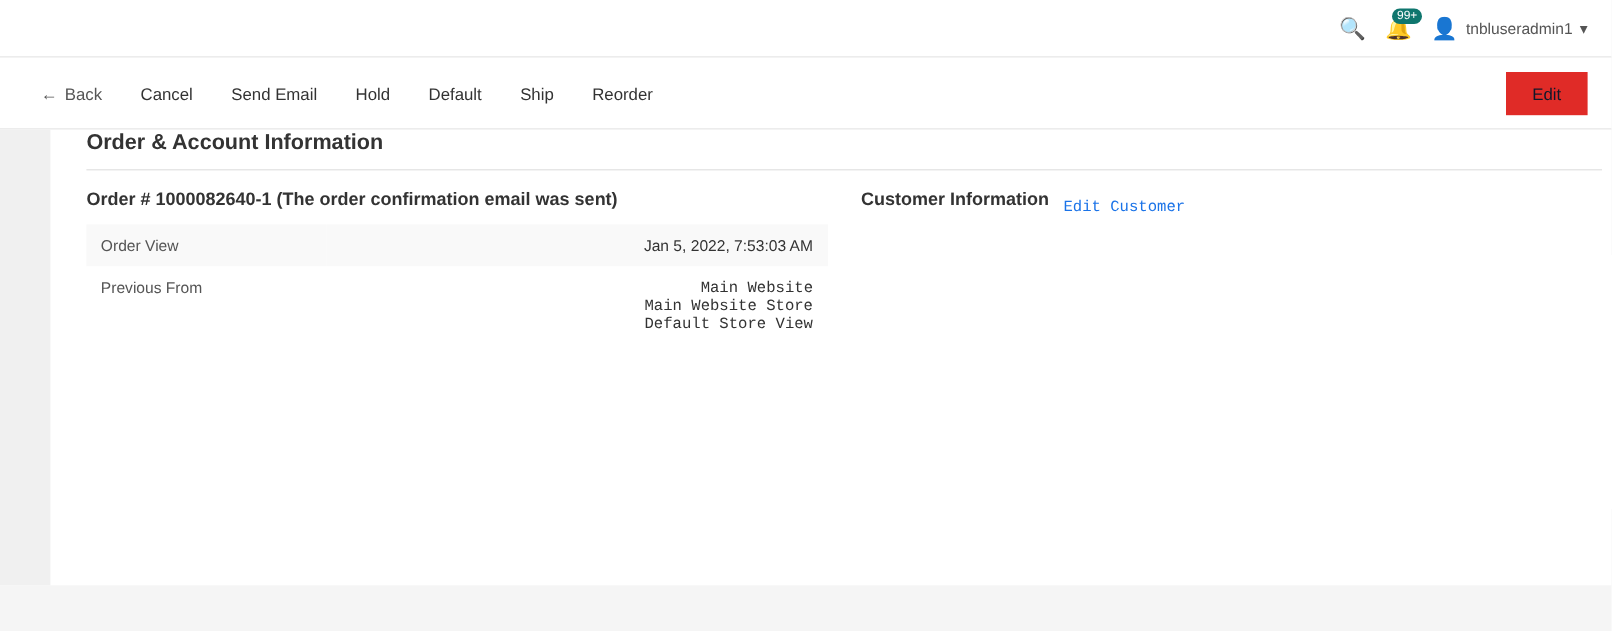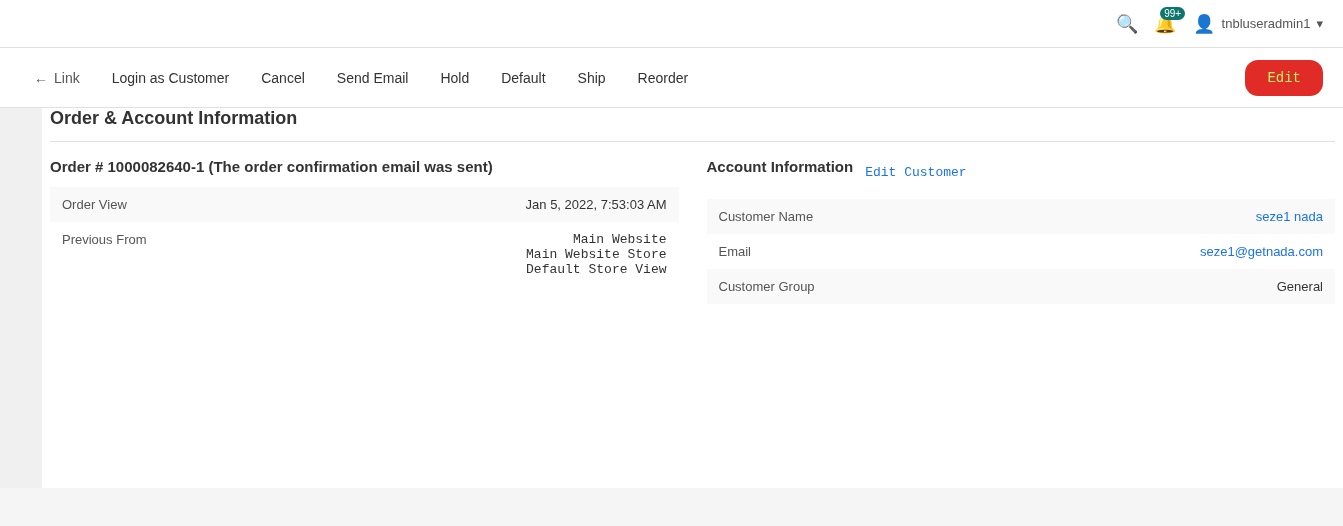--- a/index.html
+++ b/index.html
@@ -64,43 +64,43 @@
       color: #333;
       display: flex;
       align-items: center;
       gap: 6px;
       text-decoration: none;
       white-space: nowrap;
     }
     .toolbar-btn.back-btn { color: #555; }
     .toolbar-btn-edit {
       background: #e02b27;
-      color: #bef264;
+      color: #0f172a;
       border: none;
       padding: 10px 22px;
       cursor: pointer;
       font-size: 14px;
-      border-radius: 13px;
+      border-radius: 0;
       margin-left: auto;
       white-space: nowrap;
-      font-family: Liberation Mono, monospace;
     }
 
     .left-sidebar-stub {
       width: 42px;
       background: #f0f0f0;
       min-height: 300px;
       margin-right: 0;
       flex-shrink: 0;
       position: relative;
     }
 
     .content-area {
       flex: 1;
       padding: 0 8px;
+      margin-left: 22px;
     }
 
     .section-title {
       font-size: 18px;
       font-weight: 600;
       color: #333;
       margin-bottom: 16px;
       padding-bottom: 12px;
       border-bottom: 1px solid #e0e0e0;
     }
@@ -182,24 +182,21 @@
   <div class="top-bar-user">
     <span class="user-icon">👤</span>
     <span>tnbluseradmin1</span>
     <span>▾</span>
   </div>
 </div>
 
 <div class="action-toolbar">
   <button class="toolbar-btn back-btn">
     <span>←</span>
-    <span>Link</span>
-  </button>
-  <button class="toolbar-btn">
-    <span>Login as Customer</span>
+    <span>Back</span>
   </button>
   <button class="toolbar-btn">
     <span>Cancel</span>
   </button>
   <button class="toolbar-btn">
     <span>Send Email</span>
   </button>
   <button class="toolbar-btn">
     <span>Hold</span>
   </button>
@@ -237,35 +234,19 @@
               <tr>
                 <td>Previous From</td>
                 <td class="multiline-right">Main Website<br>Main Website Store<br>Default Store View</td>
               </tr>
             </tbody>
         </table>
       </div>
 
       <div class="info-col">
         <div class="info-col-title-row">
-          <span class="info-col-title">Account Information</span>
+          <span class="info-col-title">Customer Information</span>
           <a class="edit-customer-link">Edit Customer</a>
         </div>
-        <table class="info-table">
-          <tbody id="account-info-tbody">
-          <tr>
-                <td>Customer Name</td>
-                <td><a class="link-blue">seze1 nada</a></td>
-              </tr>
-              <tr>
-                <td>Email</td>
-                <td><a class="link-blue">seze1@getnada.com</a></td>
-              </tr>
-              <tr>
-                <td>Customer Group</td>
-                <td>General</td>
-              </tr>
-            </tbody>
-        </table>
       </div>
     </div>
   </div>
 </div>
 
 </body></html>

